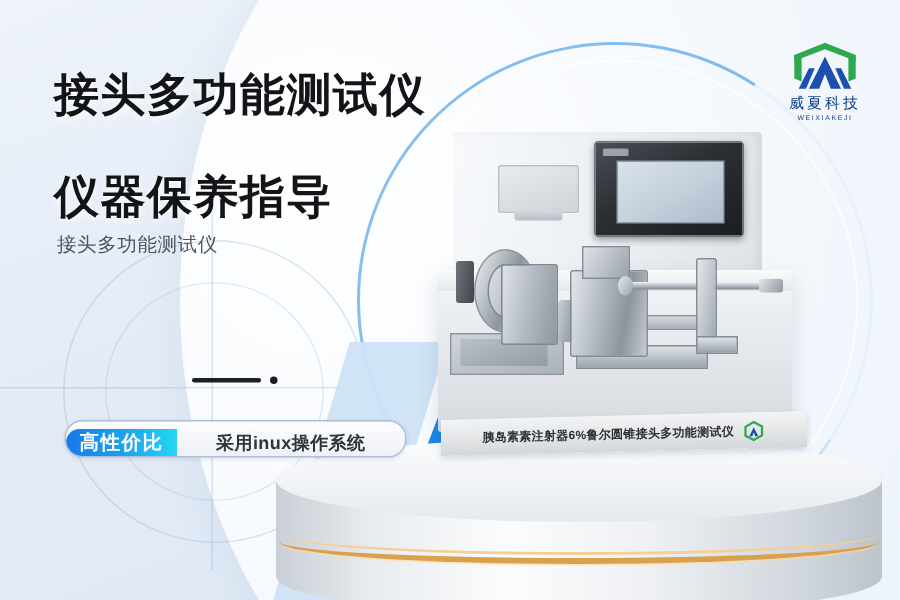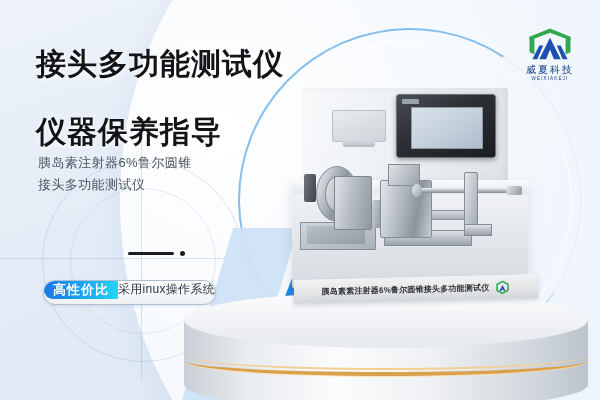--- a/index.html
+++ b/index.html
@@ -239,34 +239,34 @@
     letter-spacing:.4px;
   }
 
   
   .dash{position:absolute;left:128px;top:252px;width:46px;height:3px;background:#1b1e22;border-radius:2px;}
   .dash-dot{position:absolute;left:180px;top:251px;width:5px;height:5px;border-radius:50%;background:#1b1e22;}
 
   
   .pill{
     position:absolute;left:43px;top:280px;height:23px;
-    display:flex;align-items:flex-start;
+    display:flex;align-items:flex-end;
     border:1px solid #aebfd4;border-radius:12px;overflow:hidden;
     background:linear-gradient(180deg,#fdfdfe,#eef1f5);
     box-shadow:0 1px 3px rgba(70,100,140,.16);
   }
   .pill-left{
     display:flex;align-items:center;padding:0 9px;
     background:linear-gradient(90deg,#1878e8 0%,#1aa6f0 55%,#24d6f2 100%);
     color:#ffffff;font-size:13px;font-weight:bold;letter-spacing:1px;
     border-radius:11px 0 0 11px;
   }
   .pill-right{
-    display:flex;align-items:center;padding:0 0;
-    color:#2e353d;font-size:12px;font-weight:400;letter-spacing:.3px;
+    display:flex;align-items:center;padding:0 26px;
+    color:#2e353d;font-size:12px;font-weight:700;letter-spacing:.3px;
   }
 
   
   .brand{position:absolute;left:513px;top:26px;width:74px;height:62px;
          display:flex;flex-direction:column;align-items:center;}
   .brand-mark{width:50px;height:38px;}
   .brand-cn{
     font-size:10px;font-weight:normal;color:#0f3f86;letter-spacing:2px;
     margin-top:1px;line-height:1;
   }
@@ -337,21 +337,20 @@
       <path d="M30 20 L42 44 L34 44 L30 34 L26 44 L18 44 Z" fill="#1c4fb0"></path>
     </svg>
   </div>
 
   <div class="headline">
     <span>接头多功能测试仪</span>
     <span class="l2">仪器保养指导</span>
   </div>
 
   <div class="subtitle">
-    <span>胰岛素注射器6%鲁尔圆锥</span>
     <span class="l2" style="display:block">接头多功能测试仪</span>
   </div>
 
   <div class="dash"></div>
   <div class="dash-dot"></div>
 
   <div class="pill">
     <div class="pill-left">高性价比</div>
     <div class="pill-right">采用inux操作系统</div>
   </div>

